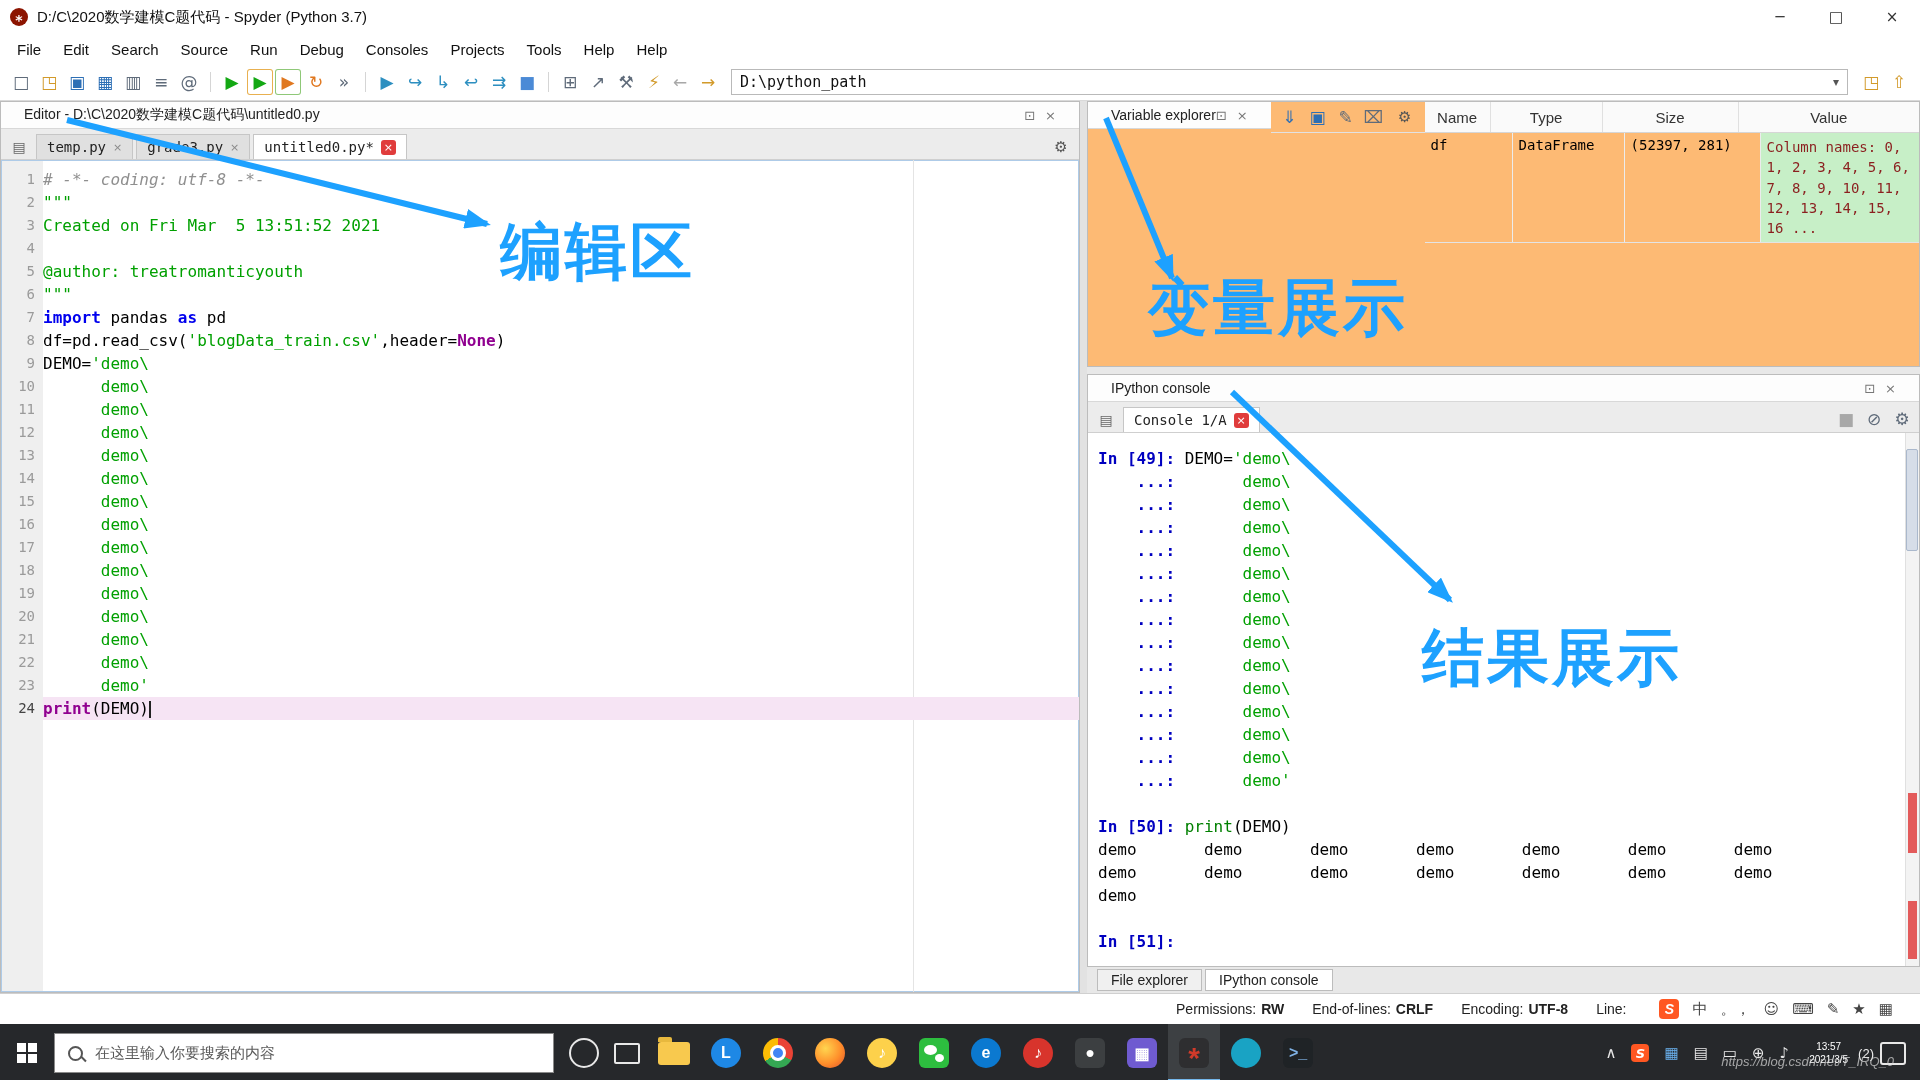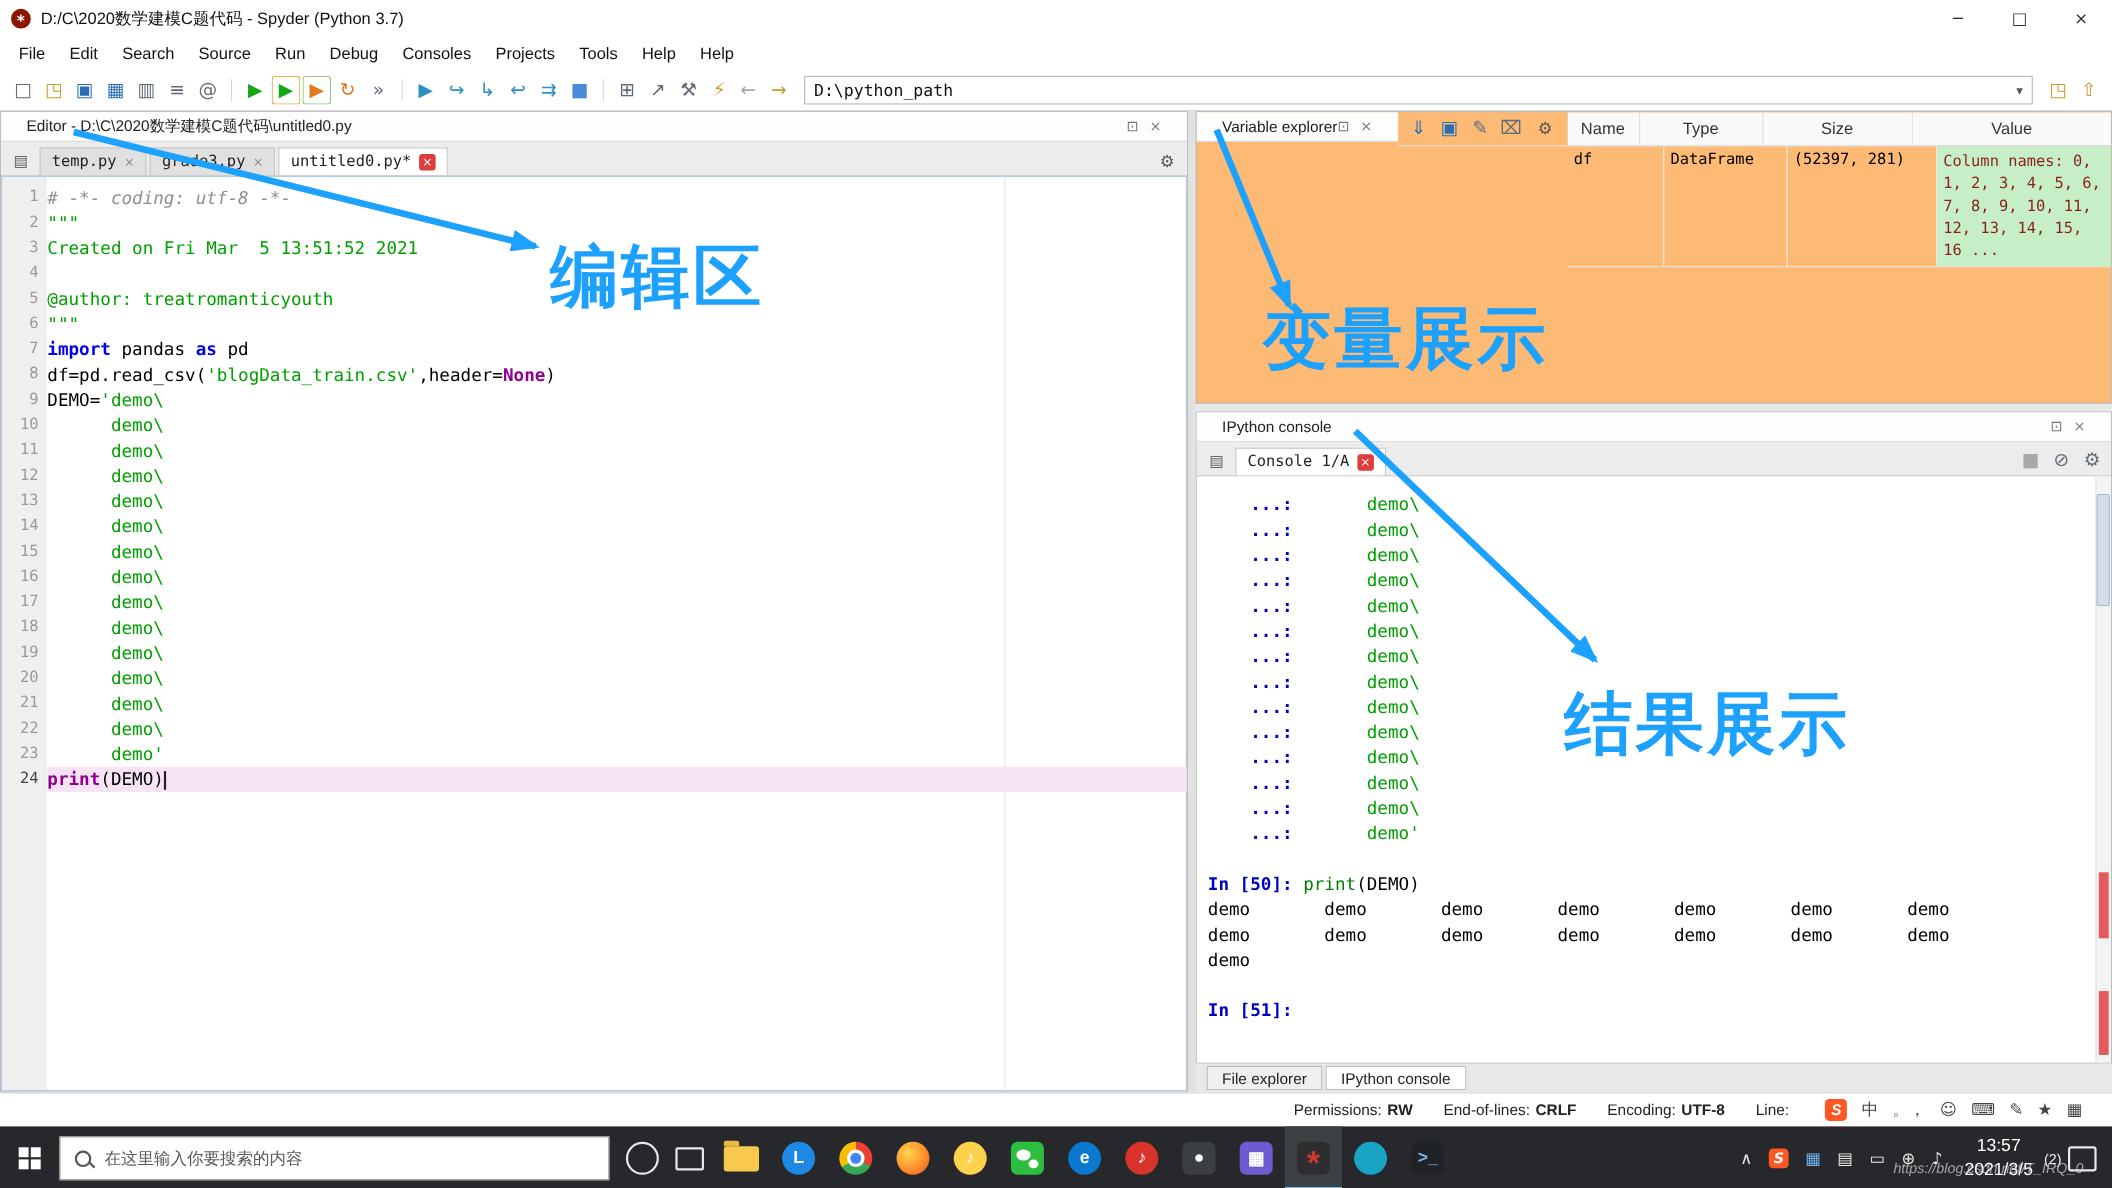--- a/index.html
+++ b/index.html
@@ -125,21 +125,21 @@
   .ic-chrome{background:conic-gradient(#ea4335 0 33%,#34a853 33% 66%,#fbbc05 66% 100%);position:relative;}
   .ic-chrome::after{content:"";position:absolute;inset:7px;background:#4285f4;border:3px solid #fff;border-radius:50%;}
   .ic-firefox{background:radial-gradient(circle at 35% 35%,#ffd54f,#ff8f2b 55%,#e0502a);}
   .ic-wechat{background:#2dbe3f;position:relative;}
   .ic-wechat::before{content:"";position:absolute;left:5px;top:7px;width:13px;height:10px;background:#fff;border-radius:50%;}
   .ic-wechat::after{content:"";position:absolute;right:5px;bottom:6px;width:9px;height:8px;background:#fff;border-radius:50%;}
   .ic-spyder{font-size:30px;line-height:8px;padding-top:10px;}
   .tray{display:flex;align-items:center;gap:15px;margin-left:auto;padding:0 10px;font-size:15px;color:#e8e8e8;}
   .tr-sogou{background:#ff5722;color:#fff;width:18px;height:18px;border-radius:4px;display:inline-flex;align-items:center;justify-content:center;font-weight:bold;font-size:13px;font-style:italic;}
   .tr-blue{color:#6cb4f2;}
-  .clock{text-align:center;font-size:16px;line-height:1.35;margin:0 10px;}
+  .clock{text-align:center;font-size:10px;line-height:1.35;margin:0 10px;}
   .notif{font-size:13px;color:#eee;margin-right:6px;}
   .ac{width:22px;height:19px;border:2px solid #e8e8e8;border-radius:3px;margin-right:14px;}
   .watermark{position:absolute;right:26px;top:30px;color:rgba(215,215,215,0.72);font-size:13px;font-style:italic;pointer-events:none;z-index:5;}
 
   
   .anno-svg{position:absolute;inset:0;width:1920px;height:1080px;pointer-events:none;z-index:40;}
   .anno-label{position:absolute;font-size:62px;font-weight:bold;letter-spacing:3px;z-index:41;pointer-events:none;font-family:"DejaVu Sans",sans-serif;}
   .anno-1{left:500px;top:210px;}
   .anno-2{left:1148px;top:266px;}
   .anno-3{left:1422px;top:616px;}
@@ -480,20 +480,21 @@
             </div>
         </div>
         <div class="cs-body">
 
           <div class="cs-scroll">
             <div class="cs-thumb"></div>
             <div class="cs-mark m1"></div>
             <div class="cs-mark m2"></div>
           </div>
 
+            <div class="cs-line"><span class="pr">In [49]: </span><span class="tx">DEMO=</span><span class="st">'demo\</span></div>
 
             <div class="cs-line"><span class="pr">    ...: </span><span class="tx">      </span><span class="st">demo\</span></div>
 
             <div class="cs-line"><span class="pr">    ...: </span><span class="tx">      </span><span class="st">demo\</span></div>
 
             <div class="cs-line"><span class="pr">    ...: </span><span class="tx">      </span><span class="st">demo\</span></div>
 
             <div class="cs-line"><span class="pr">    ...: </span><span class="tx">      </span><span class="st">demo\</span></div>
 
             <div class="cs-line"><span class="pr">    ...: </span><span class="tx">      </span><span class="st">demo\</span></div>

